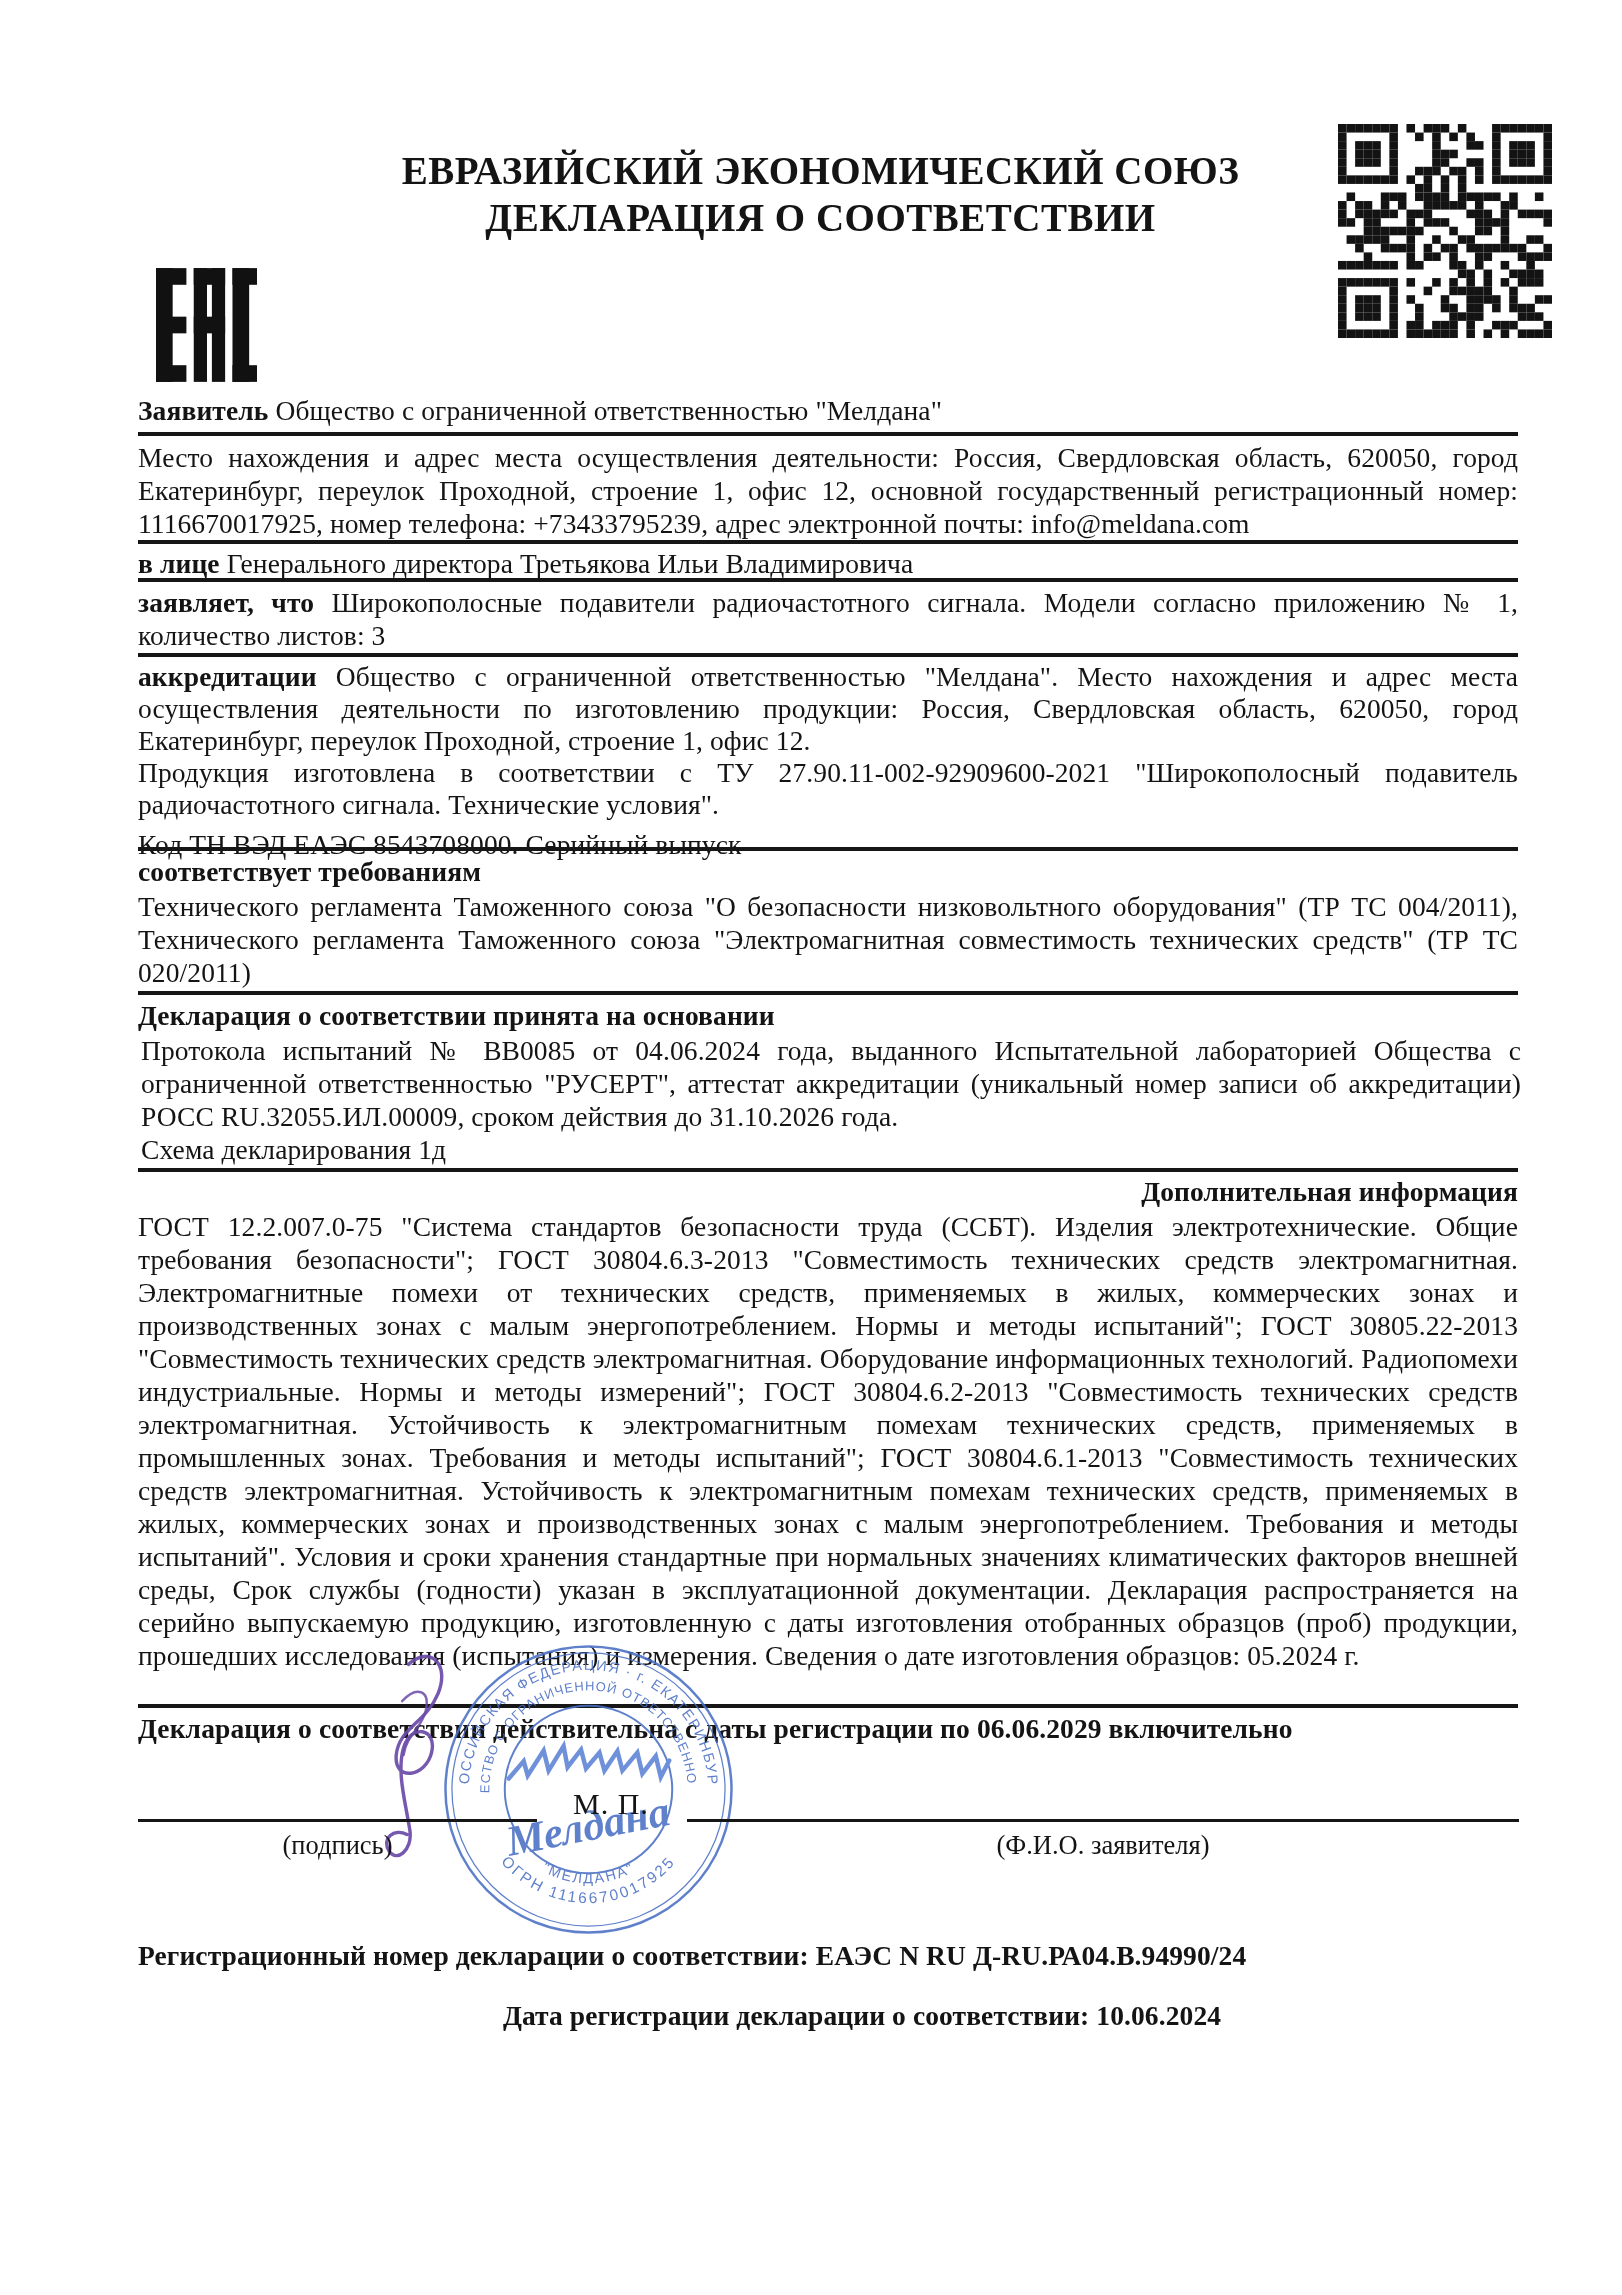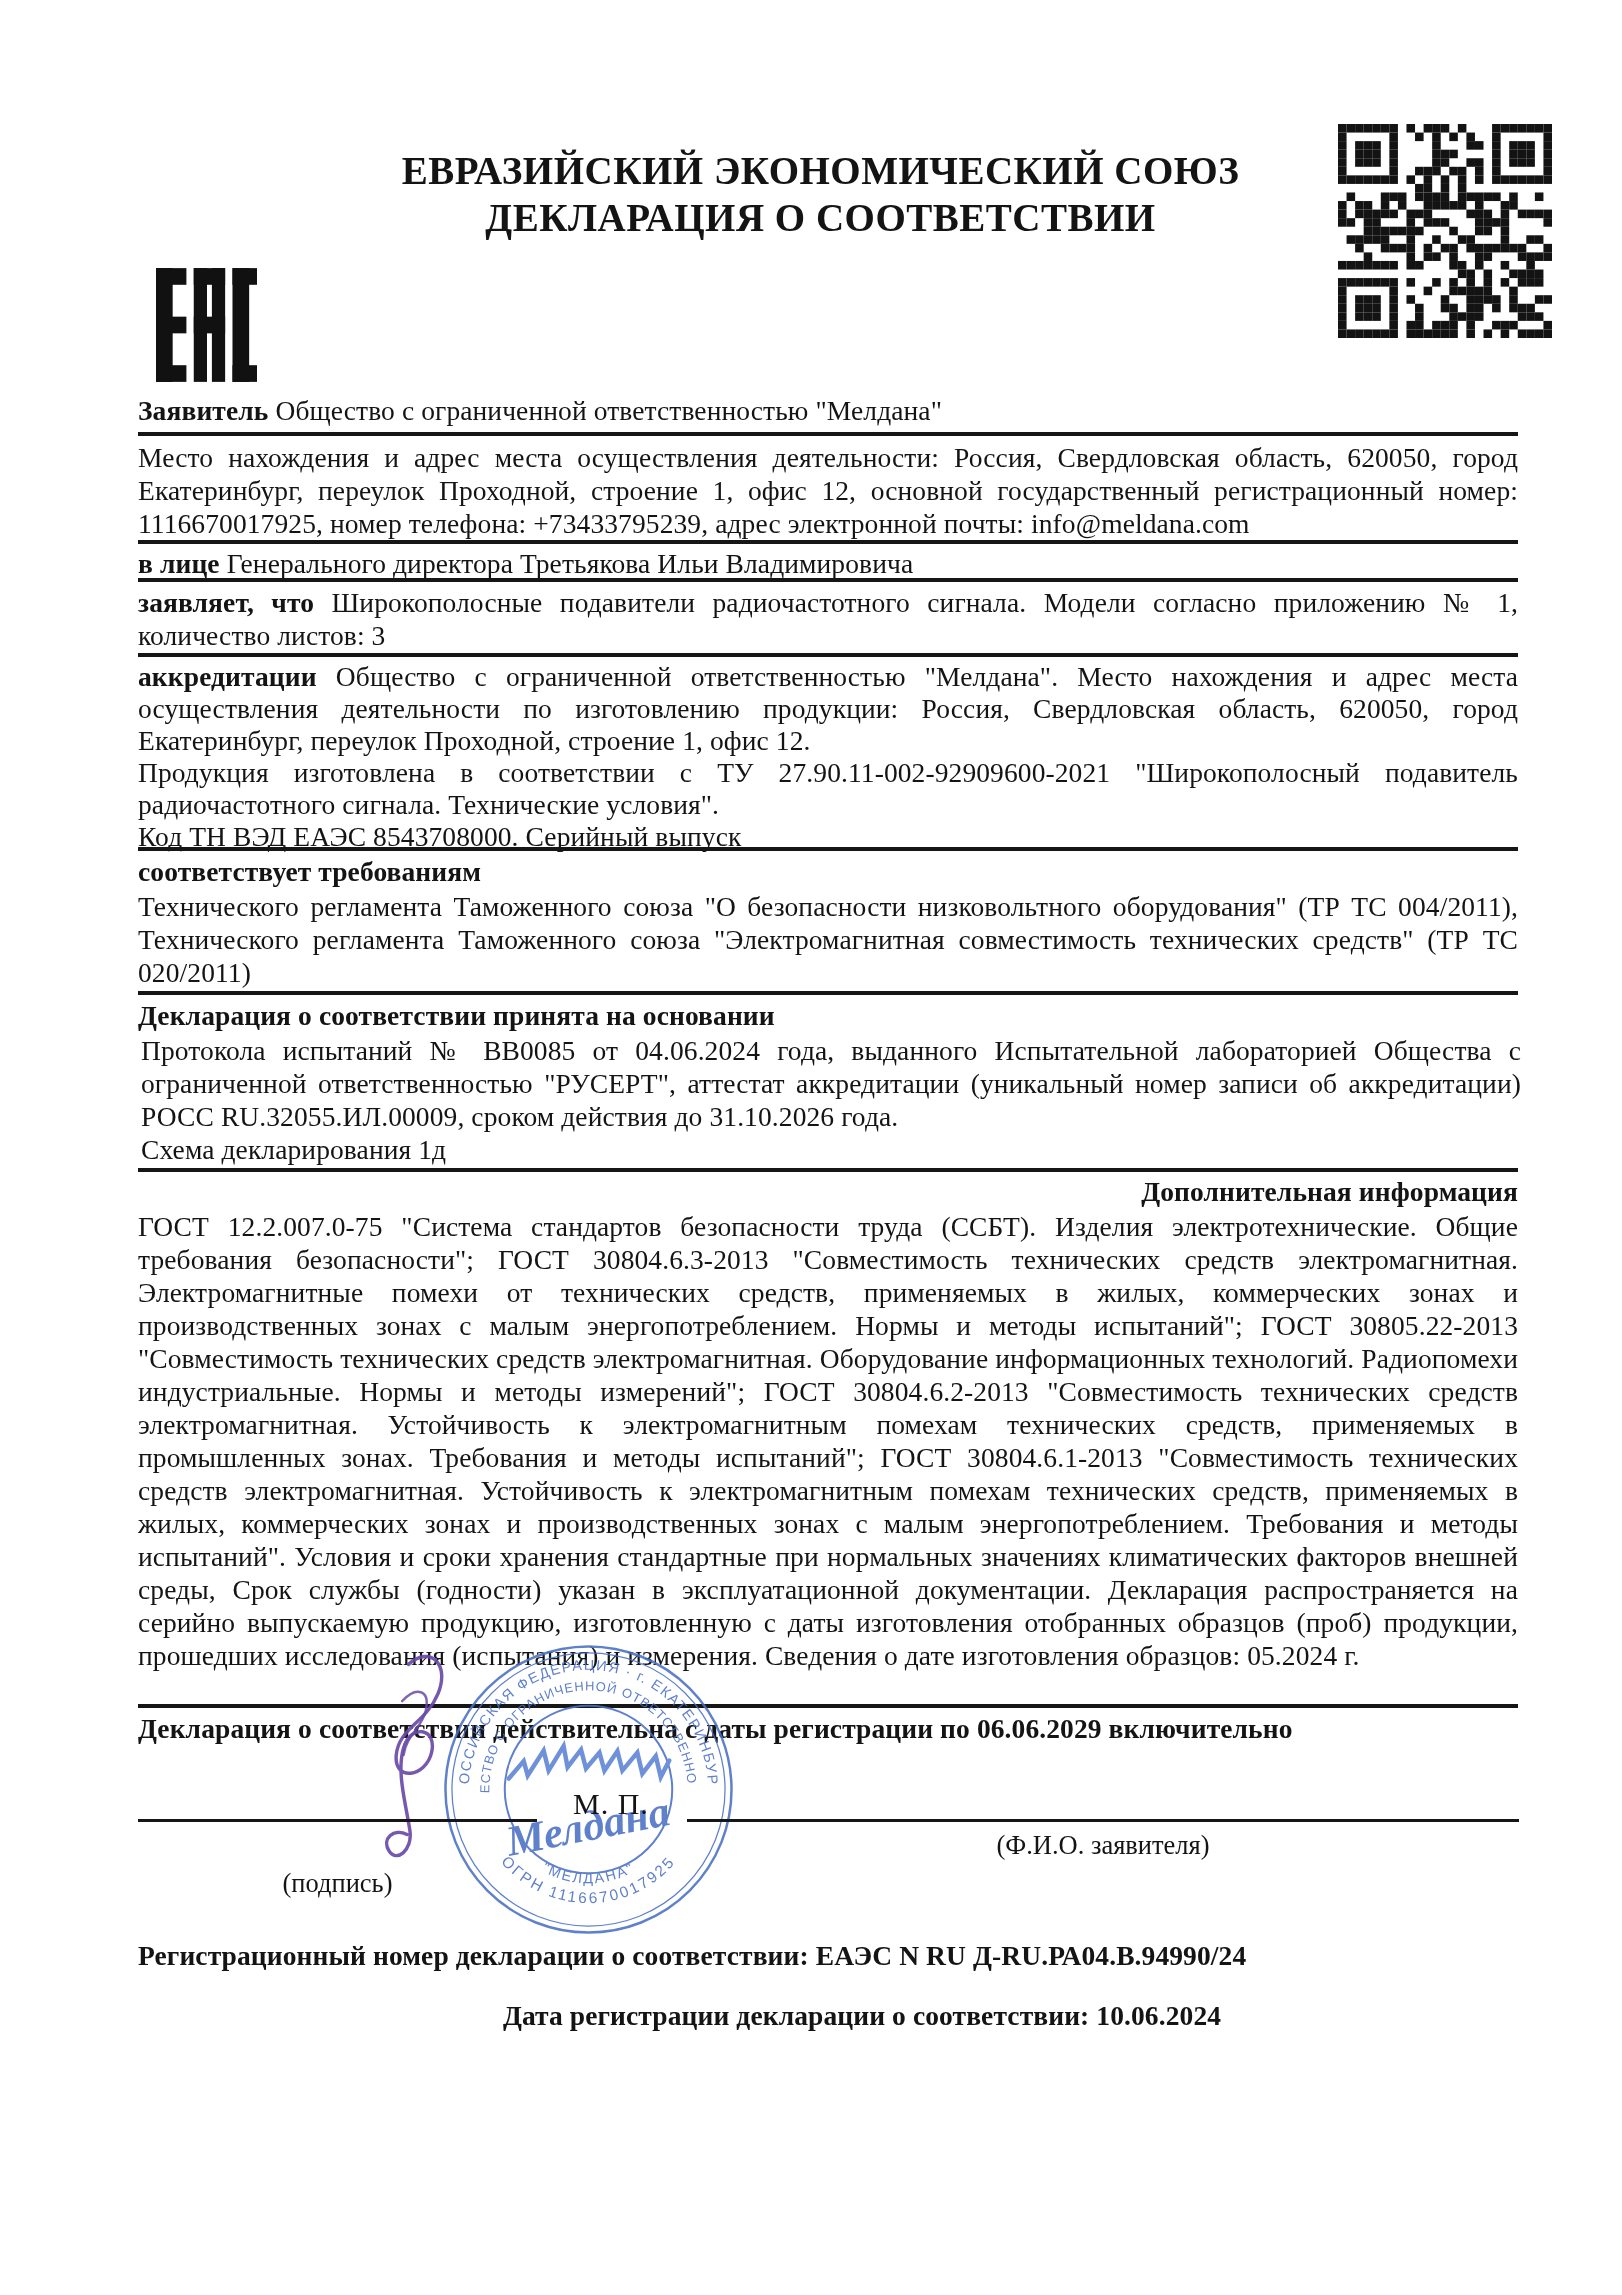--- a/index.html
+++ b/index.html
@@ -427,21 +427,21 @@
   <div class="abs body-text" style="left:138px;top:586px;width:1380px;">
     <span class="b">заявляет, что</span>
     <span>Широкополосные подавители радиочастотного сигнала.  Модели согласно приложению  № 1, количество листов: 3</span>
   </div>
 
   <div class="abs rule" style="top:653px;"></div>
 
   <div class="abs body-text" style="left:138px;top:661px;width:1380px;line-height:32px;">
     <div><span class="b">аккредитации</span> <span>Общество с ограниченной ответственностью "Мелдана". Место нахождения и адрес места осуществления деятельности по изготовлению продукции: Россия, Свердловская область, 620050, город Екатеринбург, переулок Проходной, строение 1, офис 12.</span></div>
     <div>Продукция изготовлена в соответствии с ТУ 27.90.11-002-92909600-2021 "Широкополосный подавитель радиочастотного сигнала. Технические условия".</div>
-    <div style="text-align:left;">Код ТН ВЭД ЕАЭС 8543708000. Серийный выпуск</div>
+    <div style="text-align:left;margin-top:8px;">Код ТН ВЭД ЕАЭС 8543708000. Серийный выпуск</div>
   </div>
 
   <div class="abs rule" style="top:847px;"></div>
 
   <div class="abs body-text b" style="left:138px;top:855px;width:1380px;text-align:left;">соответствует требованиям</div>
 
   <div class="abs body-text" style="left:138px;top:890px;width:1380px;">Технического регламента Таможенного союза "О безопасности низковольтного оборудования" (ТР ТС 004/2011), Технического регламента Таможенного союза "Электромагнитная совместимость технических средств" (ТР ТС 020/2011)</div>
 
   <div class="abs rule" style="top:991px;"></div>
 
@@ -498,21 +498,21 @@
       <path d="M 92,120 C 120,90 150,95 140,140 C 132,175 100,190 95,230" fill="none" stroke="#6a4aa8" stroke-width="5" stroke-linecap="round" opacity="0.85"></path>
     </svg>
   </div>
 
   <div class="abs sig-rule" style="left:138px;top:1819px;width:399px;"></div>
   <div class="abs sig-rule" style="left:687px;top:1819px;width:832px;"></div>
 
   <div class="abs mp-mark" style="left:573px;top:1787px;">М. П.</div>
 
 
-  <div class="abs caption center-txt" style="left:138px;top:1830px;width:399px;margin-top:38px;">(подпись)</div>
+  <div class="abs caption center-txt" style="left:138px;top:1830px;width:399px;">(подпись)</div>
   <div class="abs caption center-txt" style="left:687px;top:1830px;width:832px;">(Ф.И.О. заявителя)</div>
 
   <div class="abs body-text b" style="left:138px;top:1939px;width:1448px;text-align:left;">
     <span>Регистрационный номер декларации о соответствии:</span>
     <span>ЕАЭС N RU Д-RU.РА04.В.94990/24</span>
   </div>
 
   <div class="abs body-text b" style="left:138px;top:1999px;width:1448px;text-align:center;">
     <span>Дата регистрации декларации о соответствии:</span>
     <span>10.06.2024</span>

